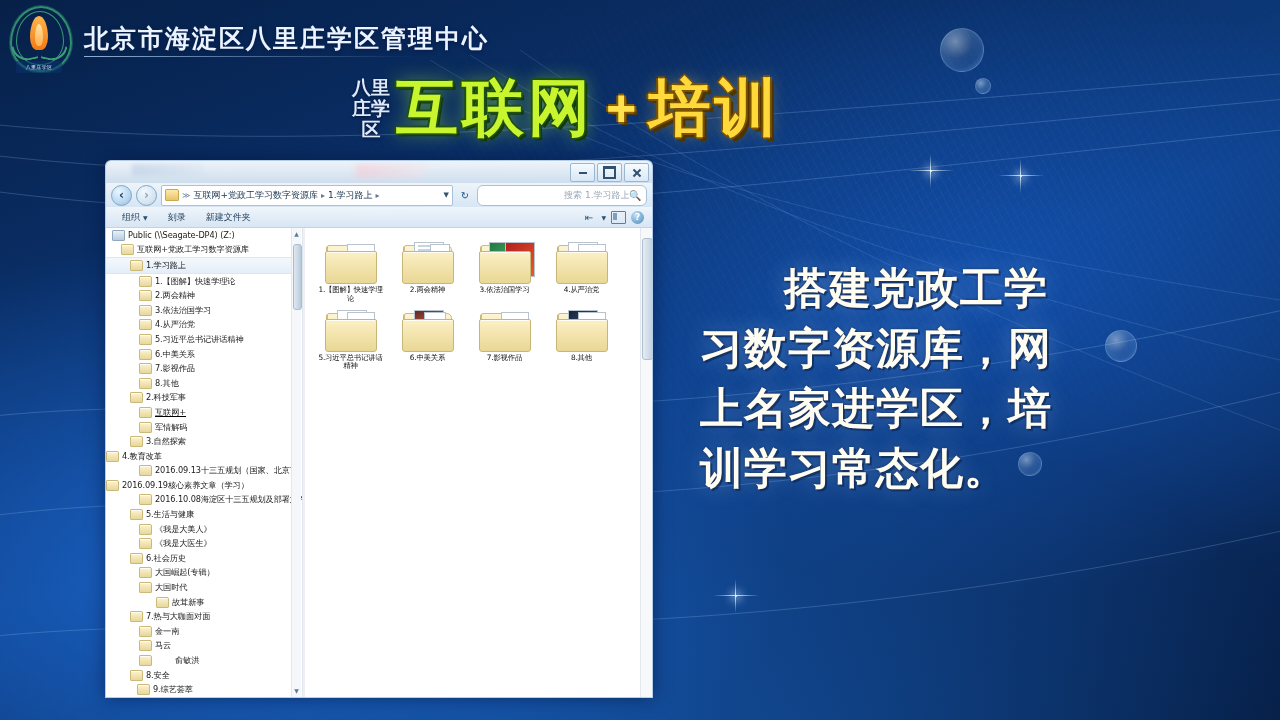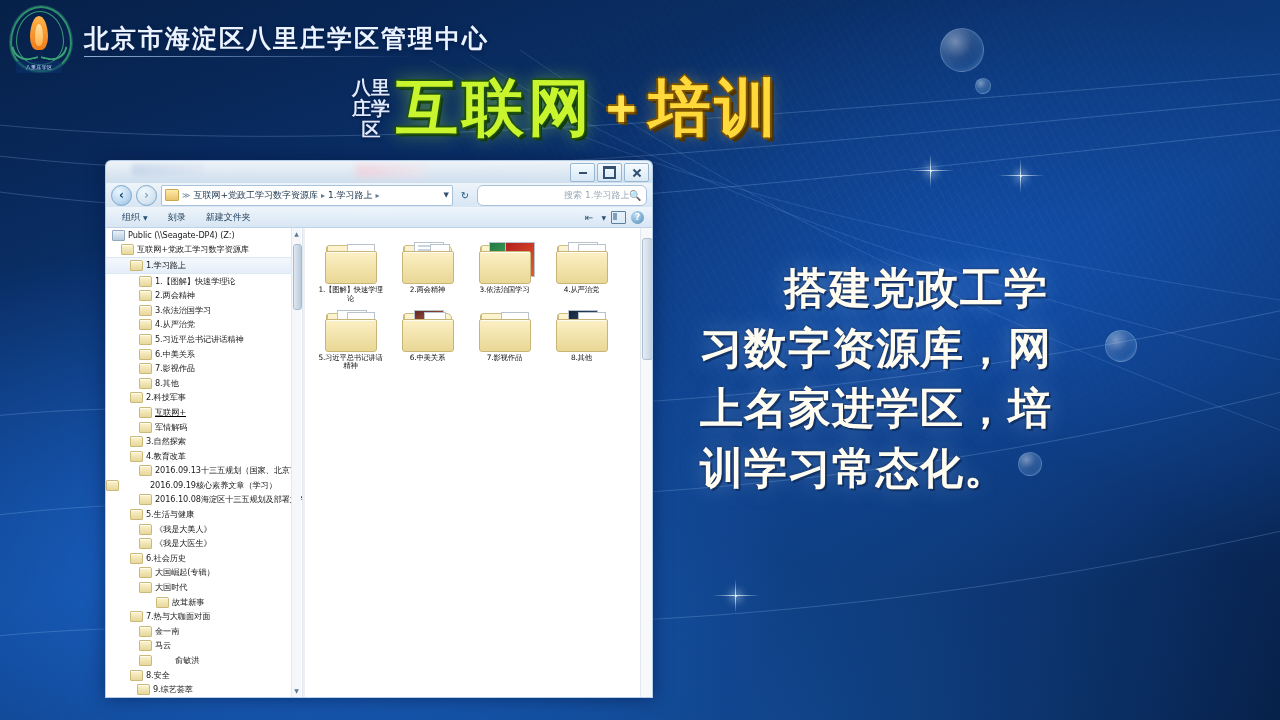--- a/index.html
+++ b/index.html
@@ -341,29 +341,29 @@
             <span class="tlabel">互联网+</span>
           </div>
           <div class="tnode" style="padding-left: 33px;">
             <span class="tfold"></span>
             <span class="tlabel">军情解码</span>
           </div>
           <div class="tnode" style="padding-left: 24px;">
             <span class="tfold"></span>
             <span class="tlabel">3.自然探索</span>
           </div>
-          <div class="tnode" style="padding-left: 24px;">
+          <div class="tnode" style="">
             <span class="tfold"></span>
             <span class="tlabel">4.教育改革</span>
           </div>
           <div class="tnode" style="padding-left: 33px;">
             <span class="tfold"></span>
             <span class="tlabel">2016.09.13十三五规划（国家、北京市）</span>
           </div>
-          <div class="tnode" style=" gap: 28px;">
+          <div class="tnode" style="">
             <span class="tfold"></span>
             <span class="tlabel">2016.09.19核心素养文章（学习）</span>
           </div>
           <div class="tnode" style="padding-left: 33px;">
             <span class="tfold"></span>
             <span class="tlabel">2016.10.08海淀区十三五规划及部署文件</span>
           </div>
           <div class="tnode" style="padding-left: 24px;">
             <span class="tfold"></span>
             <span class="tlabel">5.生活与健康</span>

